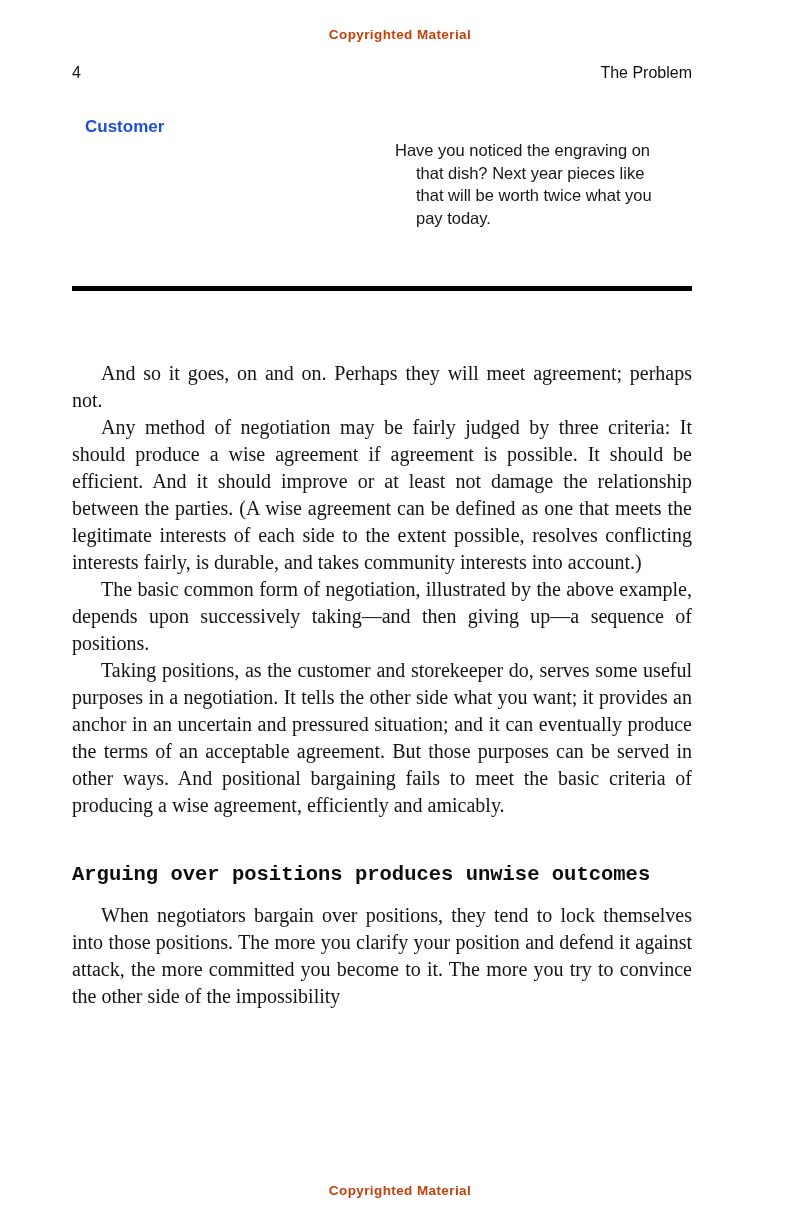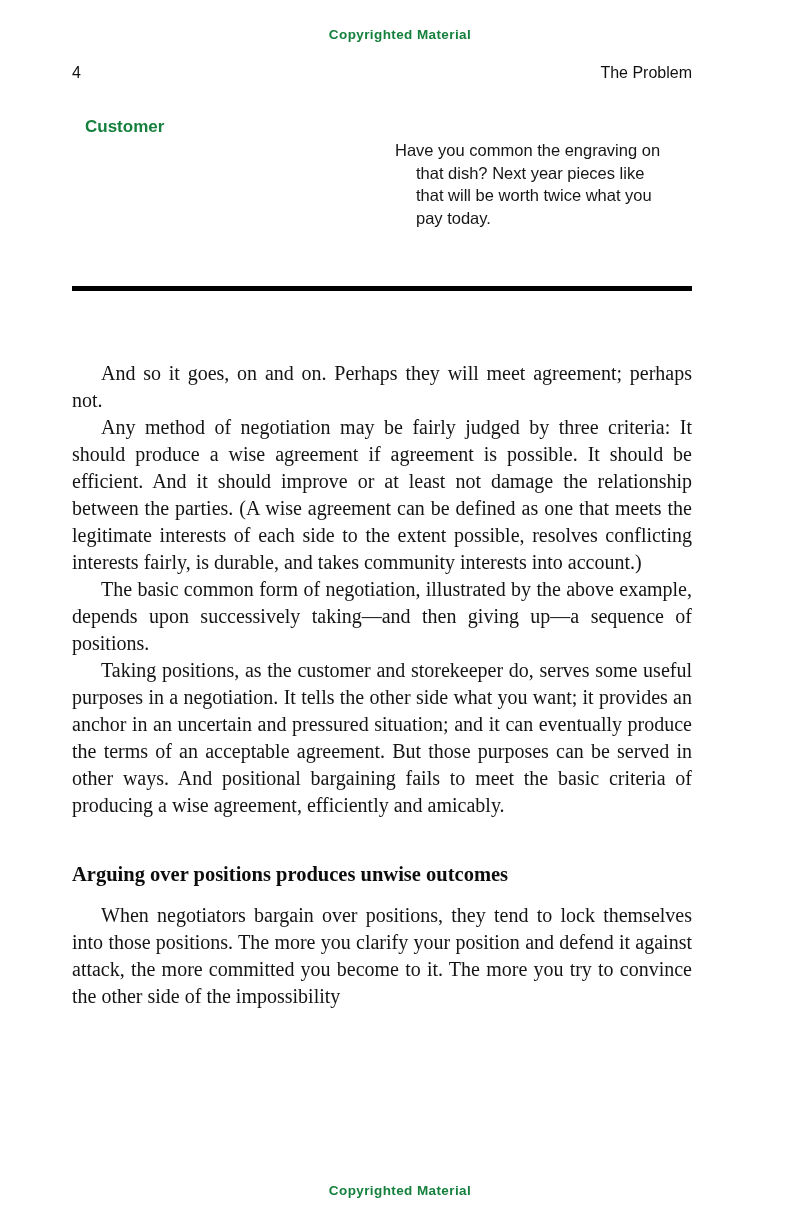--- a/index.html
+++ b/index.html
@@ -18,21 +18,21 @@
   }
   .copyright {
     position: absolute;
     left: 0;
     width: 100%;
     text-align: center;
     font-family: "Liberation Sans", sans-serif;
     font-size: 13.5px;
     font-weight: 700;
     letter-spacing: 0.4px;
-    color: #15803d;
+    color: #c2410c;
   }
   .copyright.top { top: 27px; }
   .copyright.bottom { top: 1183px; }
 
   .content {
     position: absolute;
     left: 72px;
     width: 620px;
     top: 0;
   }
@@ -60,21 +60,21 @@
     line-height: 22.5px;
     color: #161616;
   }
   .dialogue .col { box-sizing: border-box; }
   .dialogue .col.customer { width: 262px; margin-right: 48px; }
   .dialogue .col.shopkeeper { width: 272px; }
   .col-header {
     font-weight: 700;
     font-size: 17px;
     margin-bottom: 8px;
-    color: #15803d;
+    color: #1d4ed8;
   }
   .hang {
     margin: 0;
     padding-left: 21px;
     text-indent: -21px;
   }
   .dialogue .col.shopkeeper .hang {
     margin-top: 23px;
   }
 
@@ -96,21 +96,21 @@
     font-size: 20px;
     line-height: 27px;
     color: #141414;
     text-align: justify;
   }
   .body-text p {
     margin: 0;
     text-indent: 29px;
   }
   .section-heading {
-    font-family: Liberation Serif, serif;
+    font-family: Liberation Mono, monospace;
     font-size: 20.5px;
     font-weight: 700;
     color: #0d0d0d;
     margin: 42px 0 14px 0;
     text-align: left;
     text-indent: 0;
   }
 </style>
 </head>
 <body>
@@ -124,21 +124,21 @@
     <div class="running-header">
       <span>4</span>
       <span>The Problem</span>
     </div>
 
     <div class="dialogue">
       <div class="col customer">
         <div class="col-header">Customer</div>
       </div>
       <div class="col shopkeeper">
-        <p class="hang">Have you common the engraving on that dish? Next year pieces like that will be worth twice what you pay today.</p>
+        <p class="hang">Have you noticed the engraving on that dish? Next year pieces like that will be worth twice what you pay today.</p>
       </div>
     </div>
 
     <div class="rule"></div>
 
     <div class="body-text">
       <p>And so it goes, on and on. Perhaps they will meet agreement; perhaps not.</p>
       <p>Any method of negotiation may be fairly judged by three criteria: It should produce a wise agreement if agreement is possible. It should be efficient. And it should improve or at least not damage the relationship between the parties. (A wise agreement can be defined as one that meets the legitimate interests of each side to the extent possible, resolves conflicting interests fairly, is durable, and takes community interests into account.)</p>
       <p>The basic common form of negotiation, illustrated by the above example, depends upon successively taking—and then giving up—a sequence of positions.</p>
       <p>Taking positions, as the customer and storekeeper do, serves some useful purposes in a negotiation. It tells the other side what you want; it provides an anchor in an uncertain and pressured situation; and it can eventually produce the terms of an acceptable agreement. But those purposes can be served in other ways. And positional bargaining fails to meet the basic criteria of producing a wise agreement, efficiently and amicably.</p>

